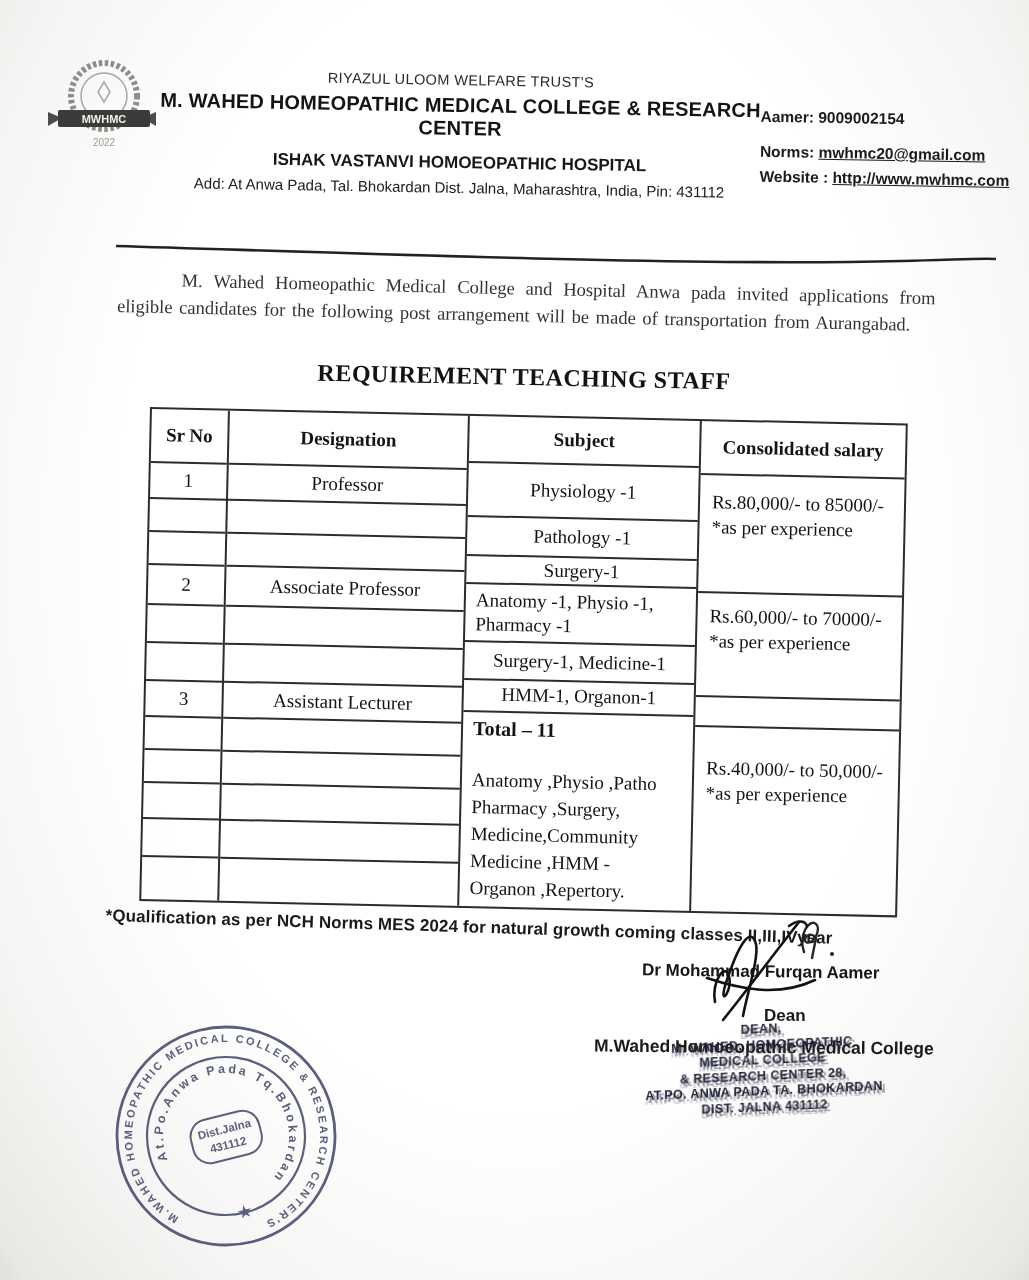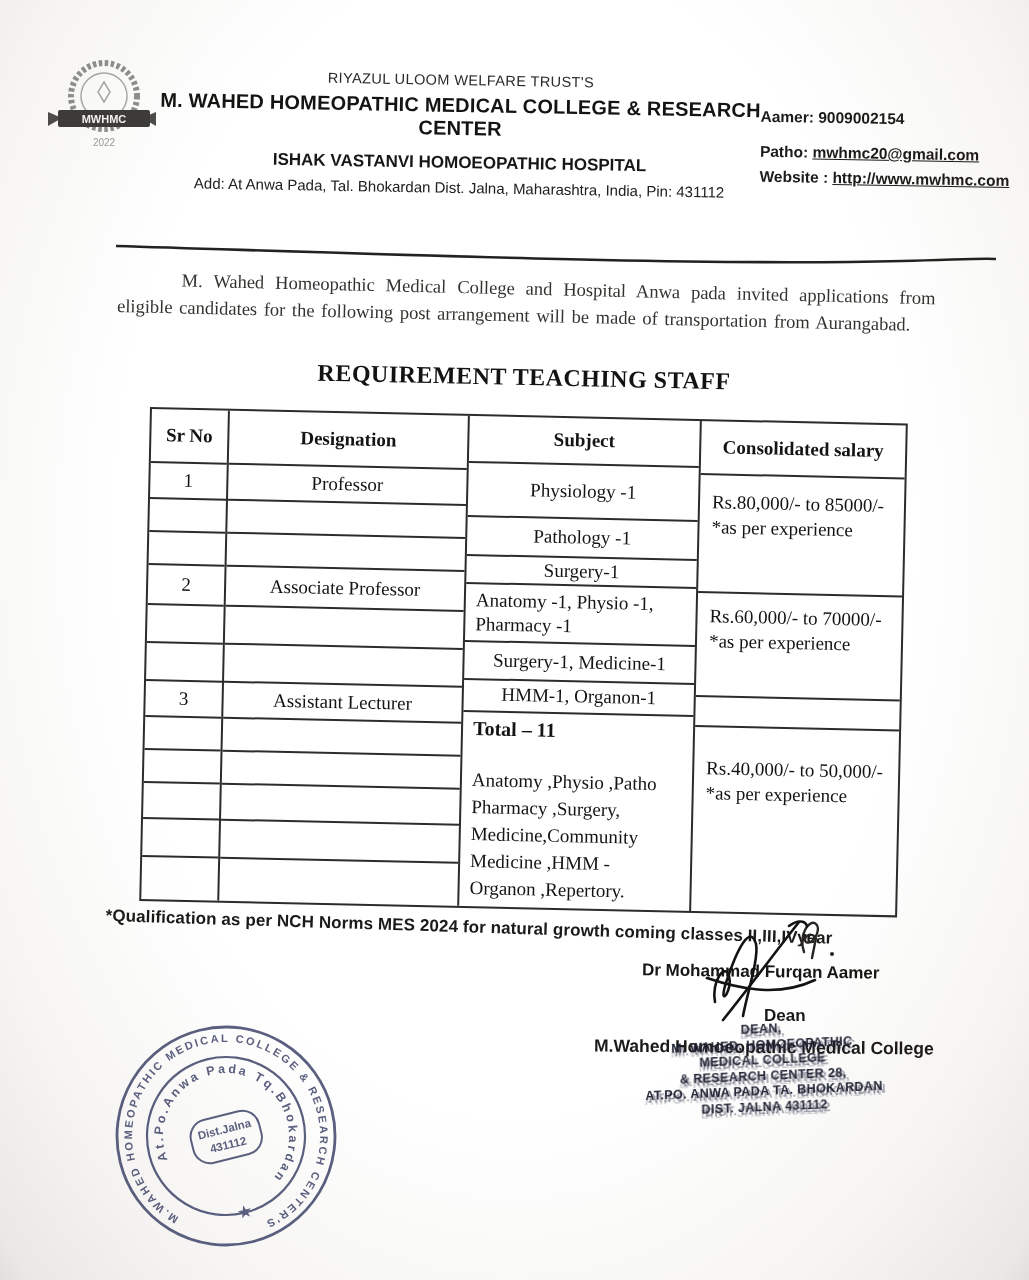--- a/index.html
+++ b/index.html
@@ -110,21 +110,21 @@
     <div class="hospital">ISHAK VASTANVI HOMOEOPATHIC HOSPITAL</div>
     <div class="address">Add: At Anwa Pada, Tal. Bhokardan Dist. Jalna, Maharashtra, India, Pin: 431112</div>
   </div>
 
   <div class="abs contact">
     <div class="row">
       <span>Aamer:</span>
       <span>9009002154</span>
     </div>
     <div class="row gap">
-      <span>Patho:</span>
+      <span>Norms:</span>
       <span class="u">mwhmc20@gmail.com</span>
     </div>
     <div class="row">
       <span>Website :</span>
       <span class="u">http://www.mwhmc.com</span>
     </div>
   </div>
 
   <svg class="abs divider" width="890" height="34" viewBox="0 0 890 34">
     <path d="M4,8 C 300,17 590,28 790,23 C 840,22 868,20 884,21" fill="none" stroke="#232220" stroke-width="2.6"></path>

